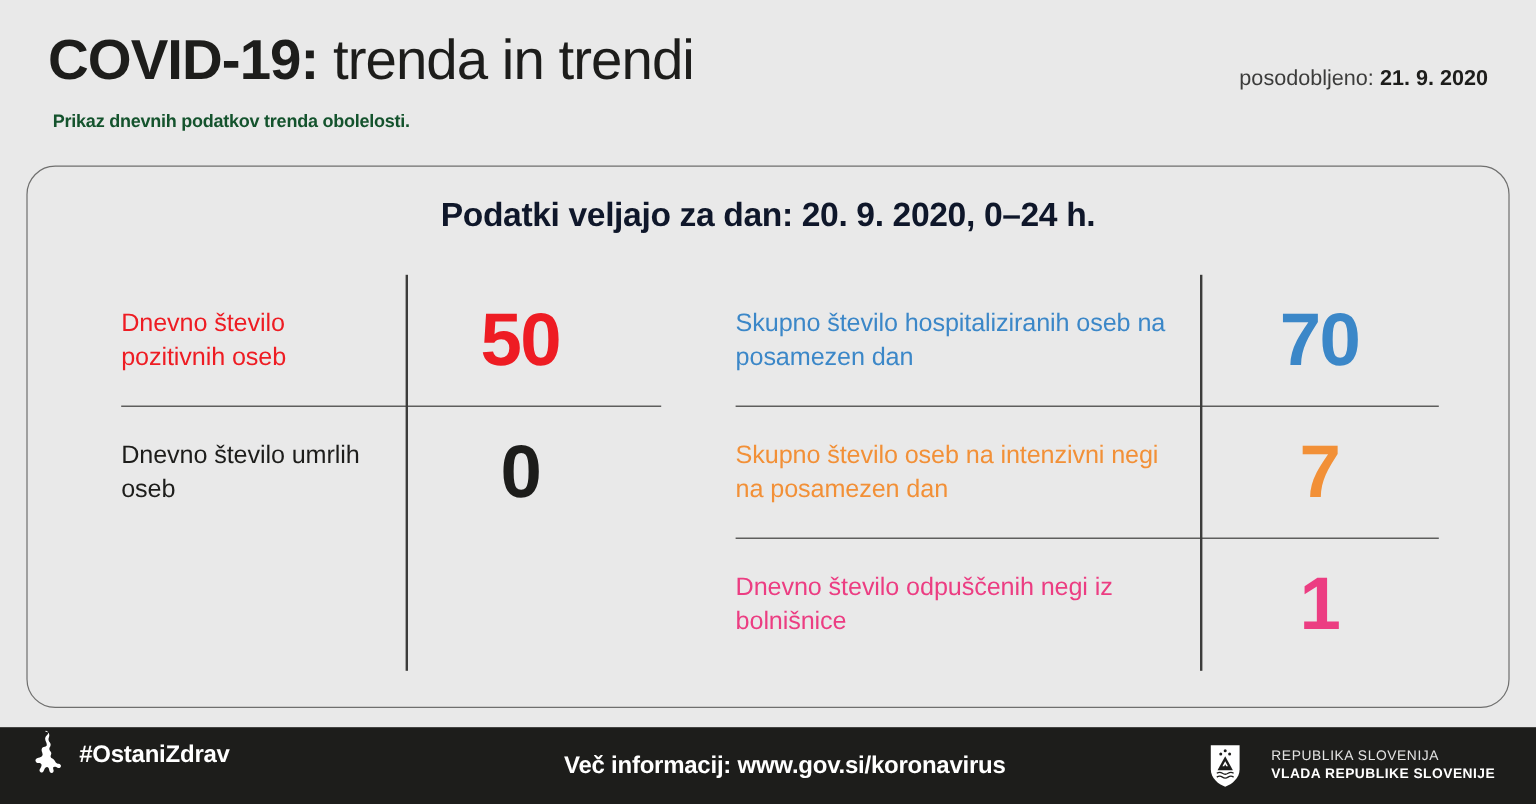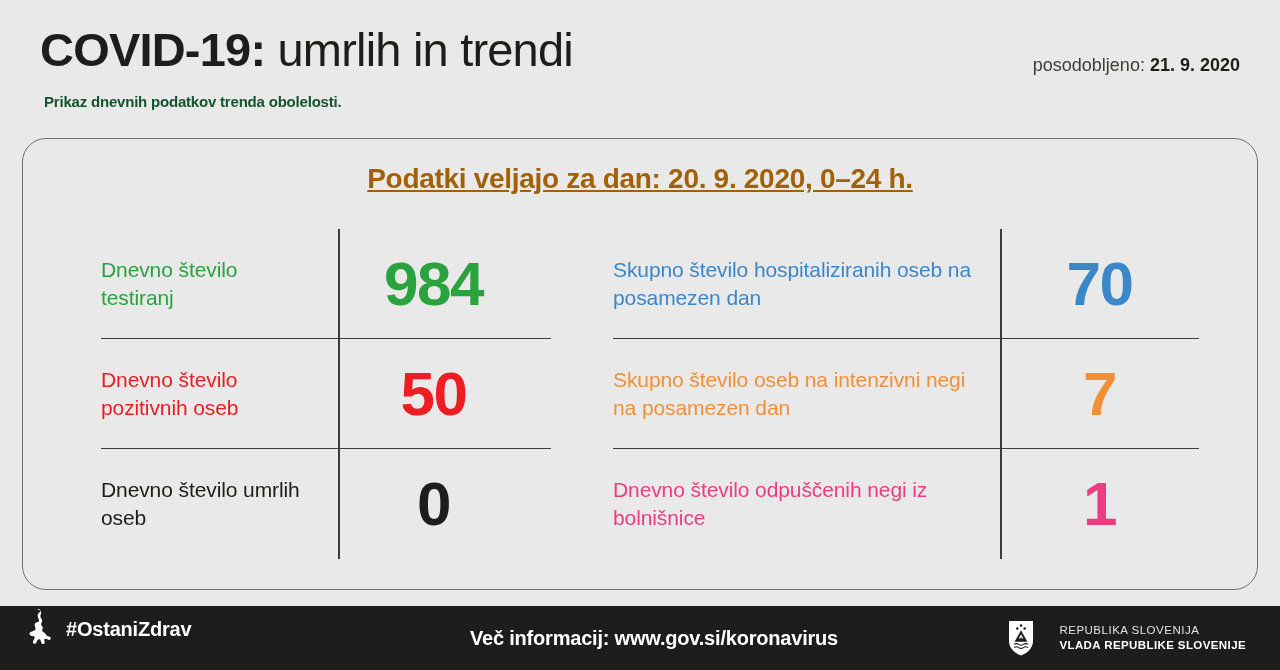--- a/index.html
+++ b/index.html
@@ -78,22 +78,21 @@
 
   .card-title {
     position: absolute;
     top: 24px;
     left: 0;
     width: 100%;
     text-align: center;
     font-size: 28px;
     font-weight: 700;
     letter-spacing: -0.3px;
-    color: #a16207;
-    text-decoration: underline;
+    color: #0f172a;
   }
 
   
   .grid {
     position: absolute;
     left: 0;
     top: 90px;
     width: 100%;
     height: 330px;
   }
@@ -232,40 +231,36 @@
     font-weight: 700;
   }
 
   svg { display: block; }
 </style>
 </head>
 <body>
 
 <div class="header">
   <div class="title">
-    <span class="strong">COVID-19:</span><span> umrlih in trendi</span>
+    <span class="strong">COVID-19:</span><span> trenda in trendi</span>
   </div>
   <div class="subtitle">Prikaz dnevnih podatkov trenda obolelosti.</div>
   <div class="updated">
     <span>posodobljeno: </span><span class="date">21. 9. 2020</span>
   </div>
 </div>
 
 <div class="card">
   <div class="card-title">Podatki veljajo za dan: 20. 9. 2020, 0–24 h.</div>
 
   <div class="grid">
 
     <div class="col col-left">
       <div class="vdiv"></div>
 
-      <div class="row">
-        <div class="row-label c-green">Dnevno število testiranj</div>
-        <div class="row-value c-green">984</div>
-      </div>
 
       <div class="row">
         <div class="row-label c-red">Dnevno število pozitivnih oseb</div>
         <div class="row-value c-red">50</div>
       </div>
 
       <div class="row last">
         <div class="row-label c-dark">Dnevno število umrlih oseb</div>
         <div class="row-value c-dark">0</div>
       </div>

